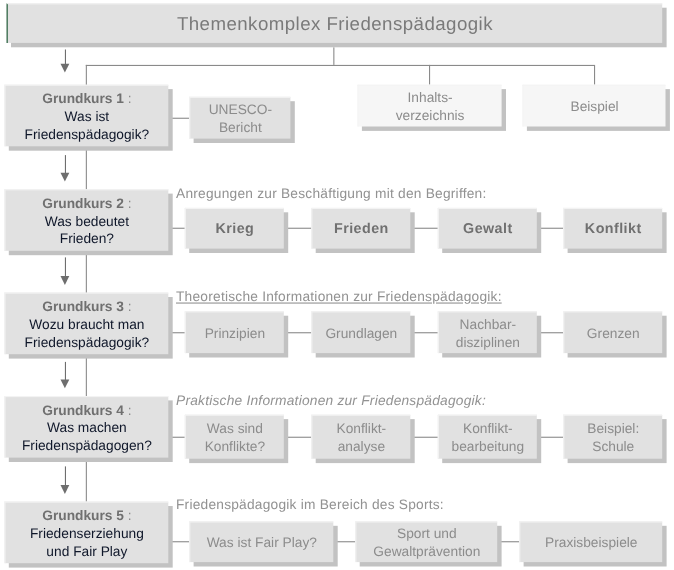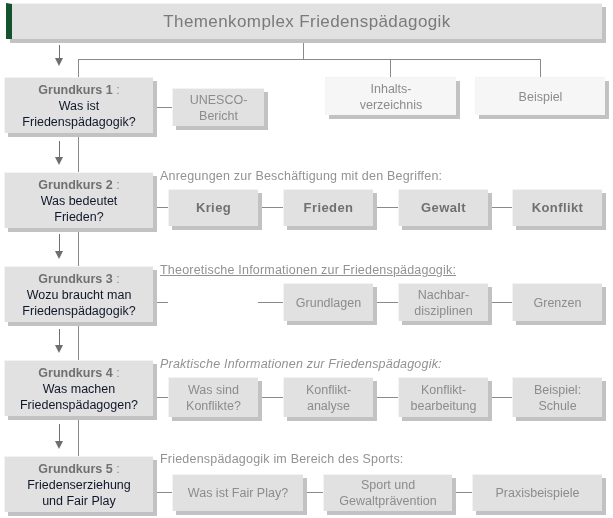--- a/index.html
+++ b/index.html
@@ -29,21 +29,21 @@
     border-top:1px solid #f3f3f3;border-left:1px solid #f3f3f3;
     box-shadow:4px 4px 0 #c2c2c2;
     display:flex;flex-direction:column;align-items:center;justify-content:center;
     text-align:center;color:#8c8c8c;font-size:12.5px;line-height:16px;
     white-space:pre-line;box-sizing:border-box;
   }
   .box.light{background:#f6f6f6;}
   .box.keyword{font-weight:bold;color:#707070;font-size:13px;letter-spacing:0.4px;}
   .title-box{
     position:absolute;left:6px;top:3px;width:596px;height:36px;
-    background:#e1e1e1;border-top:1px solid #f3f3f3;border-left:6px solid #14532d;
+    background:#e1e1e1;border-top:1px solid #f3f3f3;border-left:1px solid #14532d;
     box-shadow:4px 4px 0 #c2c2c2;
     display:flex;align-items:center;justify-content:center;
     color:#7a7a7a;font-size:17px;letter-spacing:0.4px;box-sizing:border-box;
   }
   .gk{left:4px;width:149px;height:56px;}
   .gk-name{font-weight:bold;color:#707070;font-size:12.5px;}
   .gk-colon{color:#8c8c8c;}
   .gk-sub{color:#0f172a;white-space:pre-line;}
   .row-heading{
     position:absolute;left:160px;width:450px;
@@ -112,20 +112,21 @@
   <div class="box keyword" style="left:283px;top:189px;width:90px;height:37px;">Frieden</div>
   <div class="box keyword" style="left:398px;top:189px;width:90px;height:37px;">Gewalt</div>
   <div class="box keyword" style="left:512px;top:189px;width:90px;height:37px;">Konflikt</div>
 
   <div class="box gk" style="top:266px;">
     <div><span class="gk-name">Grundkurs 3</span><span class="gk-colon"> :</span></div>
     <div class="gk-sub">Wozu braucht man
 Friedenspädagogik?</div>
   </div>
   <div class="row-heading" style="top:263px;text-decoration:underline;">Theoretische Informationen zur Friedenspädagogik:</div>
+  <div class="box" style="left:168px;top:283px;width:90px;height:38px;">Prinzipien</div>
   <div class="box" style="left:283px;top:283px;width:90px;height:38px;">Grundlagen</div>
   <div class="box" style="left:398px;top:283px;width:90px;height:38px;">Nachbar-
 disziplinen</div>
   <div class="box" style="left:512px;top:283px;width:90px;height:38px;">Grenzen</div>
 
   <div class="box gk" style="top:360px;">
     <div><span class="gk-name">Grundkurs 4</span><span class="gk-colon"> :</span></div>
     <div class="gk-sub">Was machen
 Friedenspädagogen?</div>
   </div>

